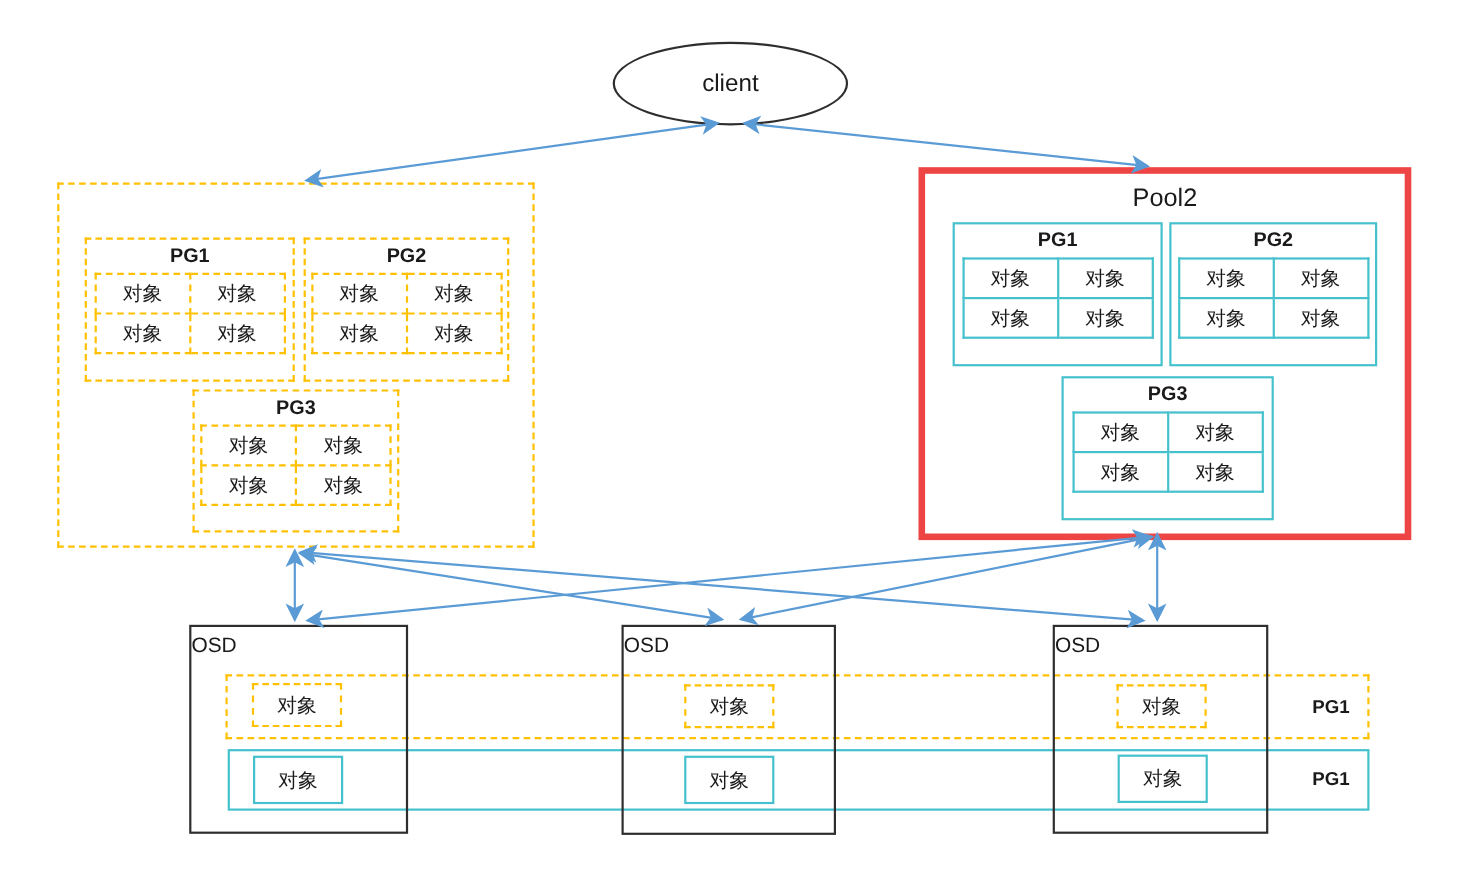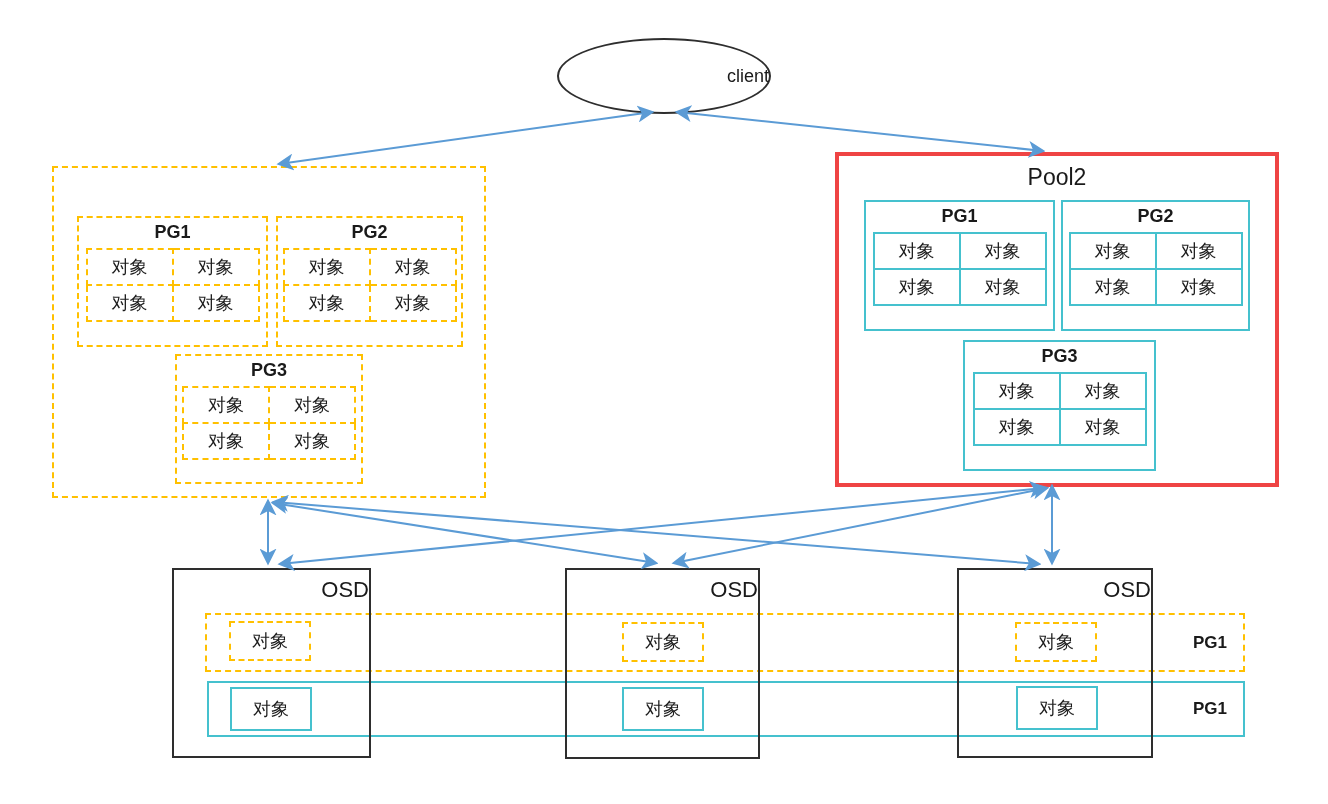--- a/index.html
+++ b/index.html
@@ -4,28 +4,28 @@
 <style>
   html,body { margin:0; padding:0; background:#ffffff; }
   body { font-family: "Liberation Sans", "DejaVu Sans", sans-serif; color:#1a1a1a; }
   .canvas {
     position:relative; width:1328px; height:804px; background:#ffffff; overflow:hidden;
   }
   
   .ellipse {
     position:absolute; left:557px; top:38px; width:210px; height:72px;
     border:2.5px solid #2e2e2e; border-radius:50%;
-    display:flex; align-items:center; justify-content:flex-end;
-    font-size:18px; background:#fff; z-index:3;
+    display:flex; align-items:center; justify-content:center;
+    font-size:22px; background:#fff; z-index:3;
   }
   .pool {
     position:absolute; background:transparent; z-index:2;
   }
   .pool.yellow { border:2px dashed #FFC000; }
-  .pool.cyan   { border:4px solid #ef4444; }
+  .pool.cyan   { border:6px solid #ef4444; }
   #pool1 { left:52px;  top:166px; width:430px; height:328px; }
   #pool2 { left:835px; top:152px; width:436px; height:327px; }
   .pool-title { text-align:center; font-size:23px; padding-top:8px; }
 
   .pg { position:absolute; background:#fff; }
   .pg.yellow { border:2px dashed #FFC000; }
   .pg.cyan   { border:2px solid #45C1CE; }
   #pool1-pg1 { left:23px;  top:48px;  width:187px; height:127px; }
   #pool1-pg2 { left:222px; top:48px;  width:183px; height:127px; }
   #pool1-pg3 { left:121px; top:186px; width:184px; height:126px; }
@@ -47,21 +47,21 @@
   .band-label {
     position:absolute; right:16px; top:50%; transform:translateY(-50%);
     font-size:17px; font-weight:700; color:#1a1a1a;
   }
   .osd {
     position:absolute; border:2.5px solid #2e2e2e; background:transparent; z-index:2;
   }
   #osd1 { left:172px; top:568px; width:195px; height:186px; }
   #osd2 { left:565px; top:568px; width:191px; height:187px; }
   #osd3 { left:957px; top:568px; width:192px; height:186px; }
-  .osd-title { text-align:right; font-size:22px; margin-top:7px;padding-left:46px; }
+  .osd-title { text-align:left; font-size:19px; margin-top:7px; }
 
   .chip {
     position:absolute; width:78px; height:36px; background:#fff; z-index:3;
     display:flex; align-items:center; justify-content:center; font-size:18px;
   }
   .chip.yellow { border:2px dashed #FFC000; }
   .chip.cyan   { border:2px solid #45C1CE; height:40px; }
   #chip-y1 { left:229px;  top:621px; }
   #chip-y2 { left:622px;  top:622px; }
   #chip-y3 { left:1015px; top:622px; }

